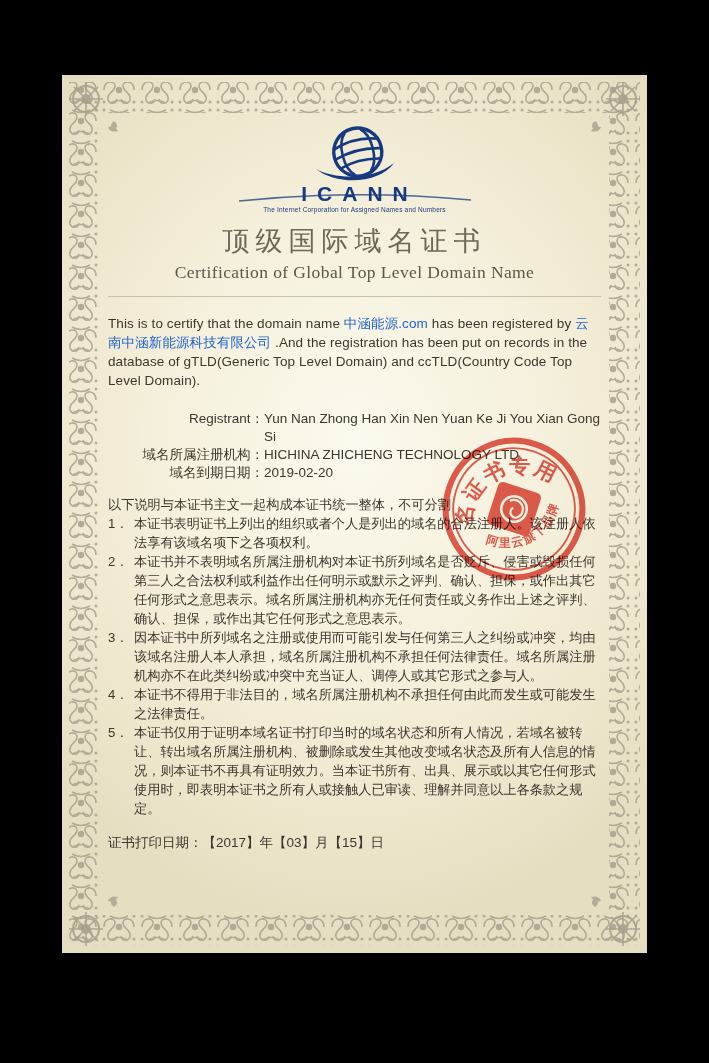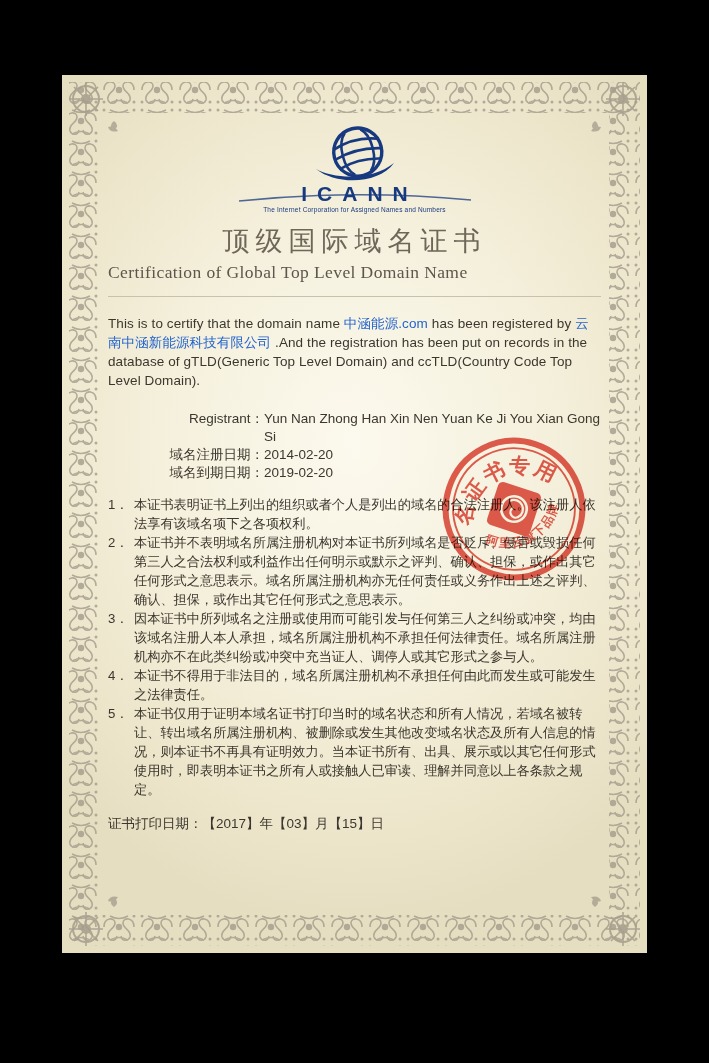--- a/index.html
+++ b/index.html
@@ -26,21 +26,21 @@
   .logo-word{
     position:relative;color:#17397f;font-weight:bold;font-size:21px;
     letter-spacing:10px;margin-left:10px;line-height:22px;
   }
   .logo-tag{color:#17397f;font-size:6.5px;letter-spacing:.2px;margin-top:1px;}
   .title-zh{
     margin:12px 0 0 0;text-align:center;font-size:27px;font-weight:normal;
     color:#6e6659;letter-spacing:6px;line-height:32px;
   }
   .title-en{
-    margin:4px 0 0 0;text-align:left;
+    margin:4px 0 0 0;text-align:center;
     font-family:"Liberation Serif","DejaVu Serif",serif;
     font-size:17.5px;font-weight:normal;color:#5c564b;letter-spacing:.4px;line-height:22px;
   }
   .divider{border:none;border-top:1px solid #c8c1ab;margin:13px 0 0 0;}
   .para{font-size:13.5px;line-height:19px;margin:18px 0 0 0;}
   .para.en{margin-top:17px;letter-spacing:.1px;}
   .hl{color:#2264cf;}
   .details{margin:20px 0 0 0;border-collapse:collapse;font-size:13.5px;}
   .details td{padding:0;line-height:18px;vertical-align:top;}
   .details .lbl{width:156px;text-align:right;white-space:nowrap;}
@@ -154,31 +154,32 @@
 
       <p class="para en"><span>This is to certify that the domain name </span><span class="hl">中涵能源.com</span><span> has been registered by </span><span class="hl">云南中涵新能源科技有限公司</span><span> .And the registration has been put on records in the database of gTLD(Generic Top Level Domain) and ccTLD(Country Code Top Level Domain).</span></p>
 
       <table class="details">
         <tbody id="details-body">
             <tr>
               <td class="lbl">Registrant：</td>
               <td class="val">Yun Nan Zhong Han Xin Nen Yuan Ke Ji You Xian Gong Si</td>
             </tr>
             <tr>
-              <td class="lbl">域名注册日期：</td>
-              <td class="val">2014-02-20</td>
+              <td class="lbl">域名所属注册机构：</td>
+              <td class="val">HICHINA ZHICHENG TECHNOLOGY LTD.</td>
             </tr>
             <tr>
               <td class="lbl">域名到期日期：</td>
               <td class="val">2019-02-20</td>
             </tr>
           </tbody>
       </table>
 
       <div class="terms">
+        <p class="terms-intro">以下说明与本证书主文一起构成本证书统一整体，不可分割</p>
         <div id="terms-list">
             <div class="term-row">
               <div class="term-num">1．</div>
               <div class="term-text">本证书表明证书上列出的组织或者个人是列出的域名的合法注册人。该注册人依法享有该域名项下之各项权利。</div>
             </div>
             <div class="term-row">
               <div class="term-num">2．</div>
               <div class="term-text">本证书并不表明域名所属注册机构对本证书所列域名是否贬斥、侵害或毁损任何第三人之合法权利或利益作出任何明示或默示之评判、确认、担保，或作出其它任何形式之意思表示。域名所属注册机构亦无任何责任或义务作出上述之评判、确认、担保，或作出其它任何形式之意思表示。</div>
             </div>
             <div class="term-row">

